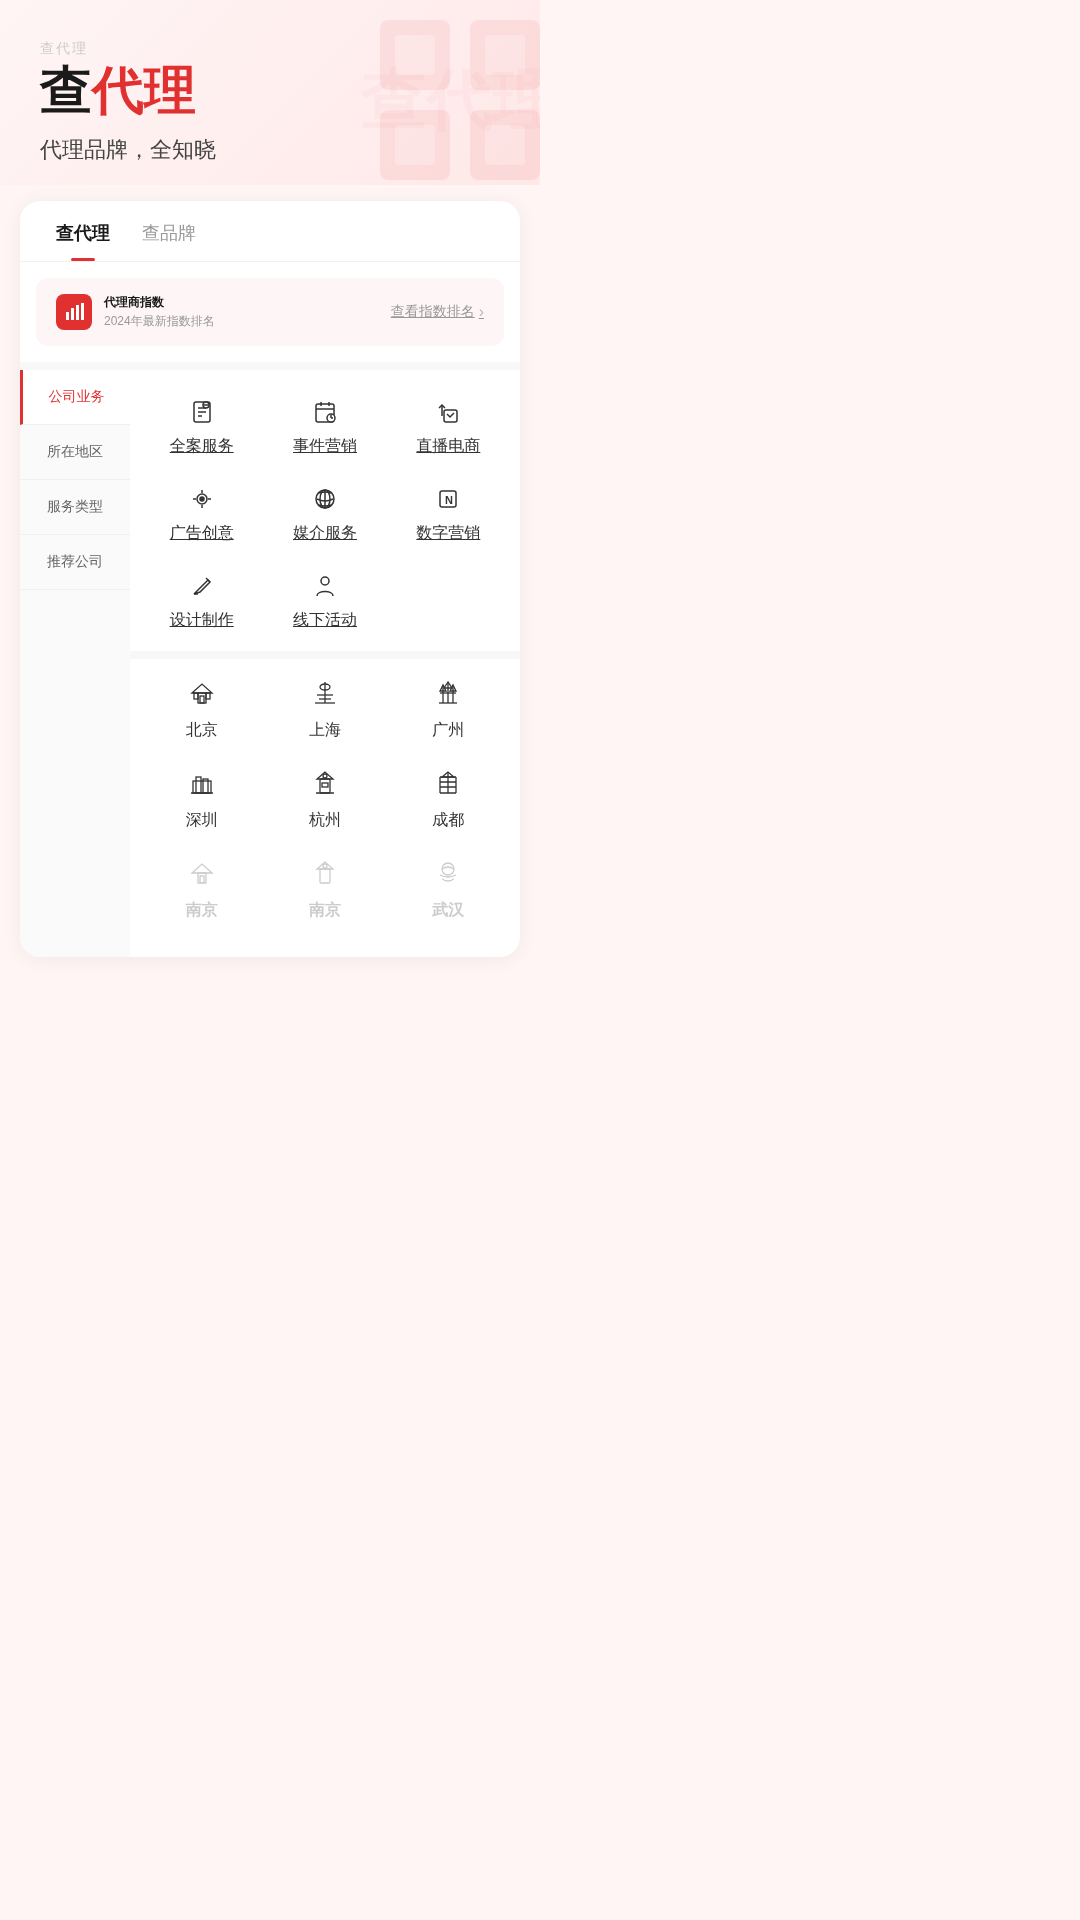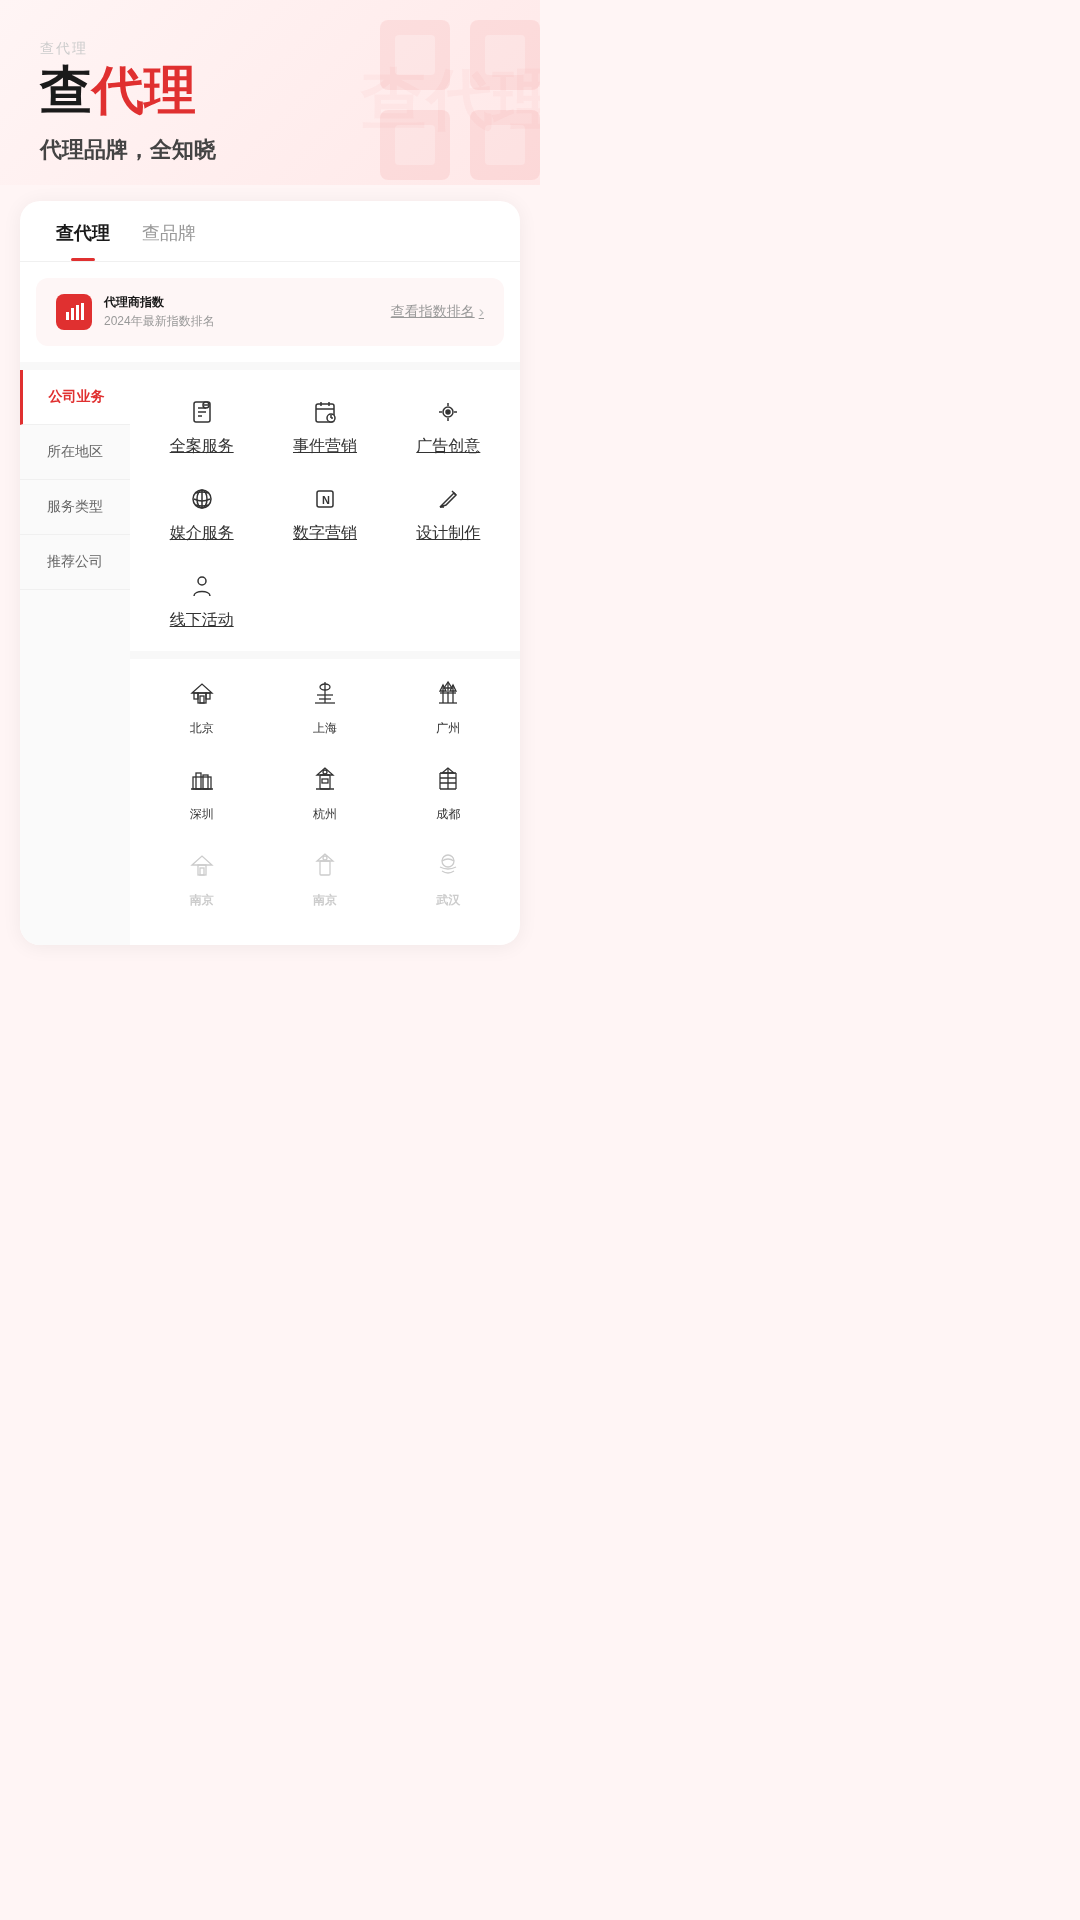--- a/index.html
+++ b/index.html
@@ -49,21 +49,21 @@
       color: #1a1a1a;
     }
 
     .header-title .red {
       color: #e03030;
     }
 
     .header-subtitle {
       font-size: 22px;
       color: #444;
-      font-weight: 700;
+      font-weight: 400;
     }
 
     
     .main-card {
       background: #fff;
       border-radius: 20px;
       margin: 16px 20px;
       padding: 0;
       box-shadow: 0 2px 20px rgba(0,0,0,0.06);
       overflow: hidden;
@@ -172,21 +172,21 @@
       padding: 18px 12px;
       font-size: 14px;
       color: #666;
       text-align: center;
       cursor: pointer;
       border-bottom: 1px solid #f0f0f0;
     }
 
     .filter-item.active {
       color: #e03030;
-      font-weight: 700;
+      font-weight: 400;
       background: #fff;
       border-left: 3px solid #e03030;
     }
 
     .filter-content {
       flex: 1;
       padding: 16px 12px;
     }
 
     
@@ -254,21 +254,21 @@
       font-size: 26px;
       margin-bottom: 6px;
       color: #333;
     }
 
     .city-icon.faded {
       color: #ccc;
     }
 
     .city-label {
-      font-size: 12px;
+      font-size: 16px;
       color: #333;
     }
 
     .city-label.faded {
       color: #ccc;
       font-weight: bold;
     }
 
     
     .watermark-svg {
@@ -376,20 +376,31 @@
                 <line x1="10" y1="4" x2="10" y2="8"></line>
                 <line x1="18" y1="4" x2="18" y2="8"></line>
                 <circle cx="20" cy="20" r="4" fill="white" stroke="#333"></circle>
                 <line x1="20" y1="17" x2="20" y2="20"></line>
                 <line x1="20" y1="20" x2="22" y2="20"></line>
               </svg>
             </div>
             <div class="business-label">事件营销</div>
           </div>
 
+          <div class="business-item">
+            <div class="business-icon">
+              <svg width="28" height="28" viewBox="0 0 28 28" fill="none" stroke="#333" stroke-width="1.5">
+                <path d="M5 10 L8 7 L11 10"></path>
+                <path d="M8 7 L8 18"></path>
+                <rect x="10" y="12" width="13" height="12" rx="2"></rect>
+                <path d="M13 16 L16 19 L20 15"></path>
+              </svg>
+            </div>
+            <div class="business-label">直播电商</div>
+          </div>
 
 
           <div class="business-item">
             <div class="business-icon">
               <svg width="28" height="28" viewBox="0 0 28 28" fill="none" stroke="#333" stroke-width="1.5">
                 <path d="M14 5 L14 8"></path>
                 <path d="M14 20 L14 23"></path>
                 <path d="M5 14 L8 14"></path>
                 <path d="M20 14 L23 14"></path>
                 <circle cx="14" cy="14" r="5"></circle>

